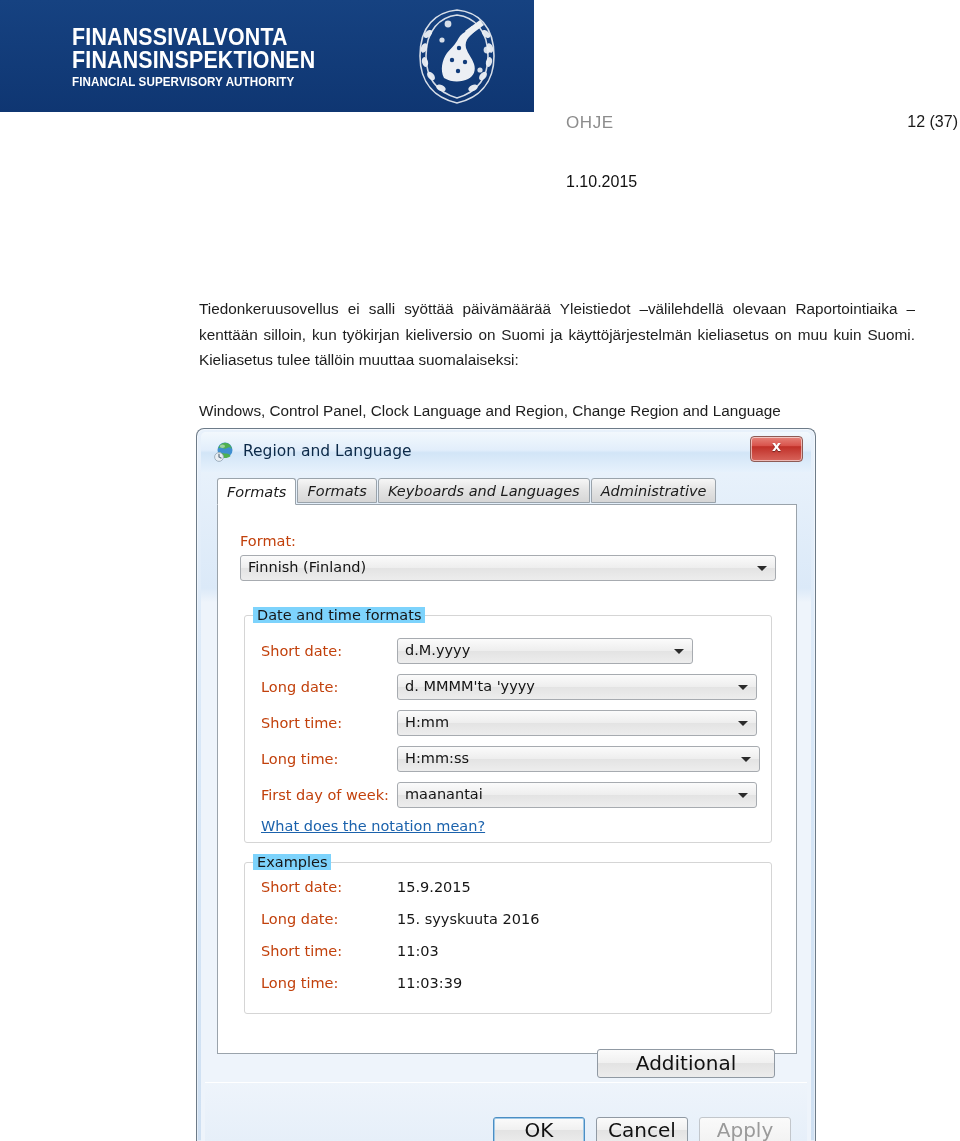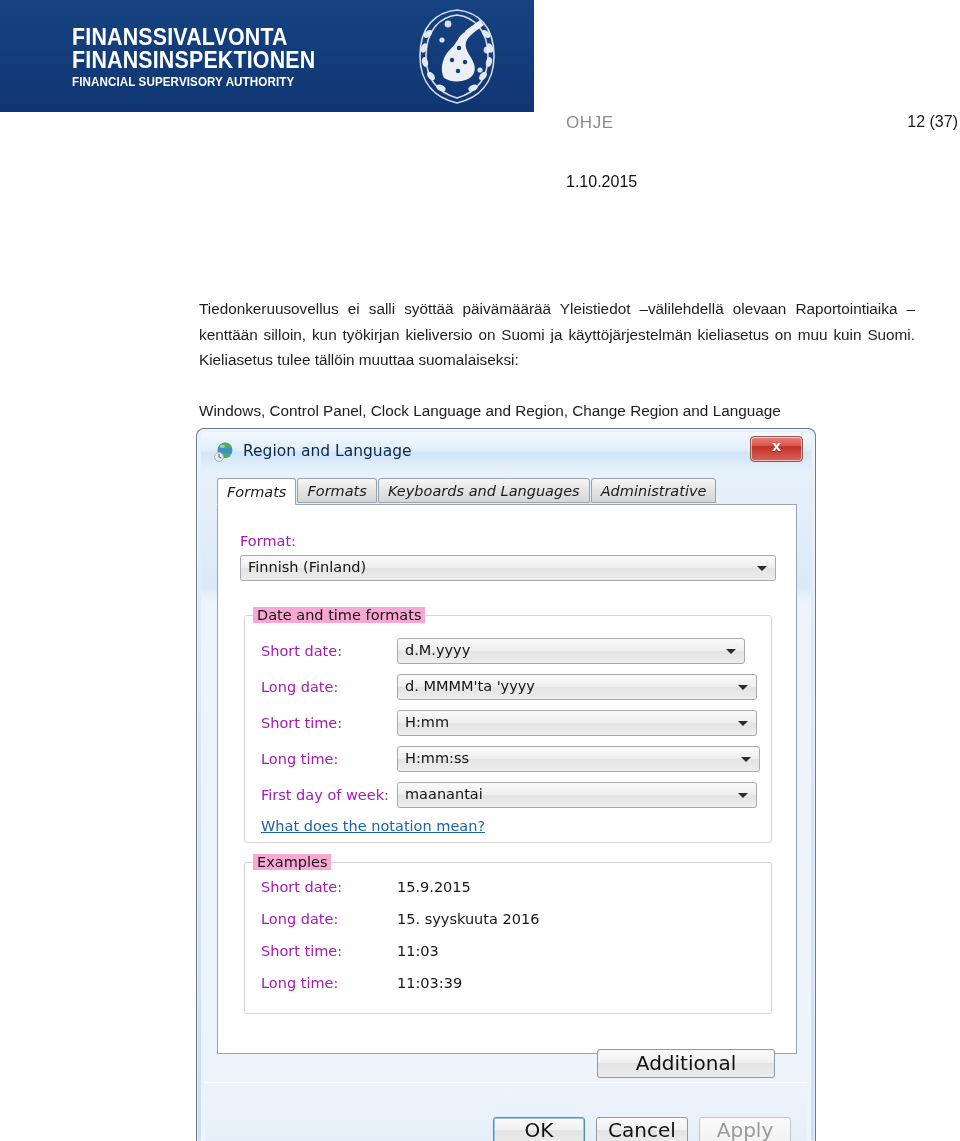--- a/index.html
+++ b/index.html
@@ -220,21 +220,21 @@
     width: 580px;
     height: 550px;
     background: #ffffff;
     border: 1px solid #9aa3ab;
     box-sizing: border-box;
   }
 
   .label {
     position: absolute;
     font-size: 14.5px;
-    color: #a21caf;
+    color: #c2410c;
     font-family: "DejaVu Sans", sans-serif;
     white-space: nowrap;
   }
 
   .combo {
     position: absolute;
     height: 26px;
     border: 1px solid #a7abb0;
     border-radius: 3px;
     background: linear-gradient(180deg,#fbfbfb 0%, #eeeeee 48%, #e3e3e3 50%, #ededed 100%);
@@ -263,21 +263,21 @@
   .groupbox {
     position: absolute;
     border: 1px solid #d5d5d5;
     border-radius: 3px;
     box-sizing: border-box;
   }
   .groupbox > .gb-title {
     position: absolute;
     left: 8px;
     top: -9px;
-    background: #f9a8d4;
+    background: #7dd3fc;
     padding: 0 4px;
     font-size: 14.5px;
     color: #161616;
     font-family: "DejaVu Sans", sans-serif;
     white-space: nowrap;
   }
 
   a.wlink {
     position: absolute;
     font-size: 14.5px;
@@ -415,21 +415,21 @@
       <div class="label" style="left:22px; top:28px;">Format:</div>
       <div class="combo" style="left:22px; top:50px; width:536px;">
         <span class="val">Finnish (Finland)</span>
         <span class="arrow"></span>
       </div>
 
       <div class="groupbox" style="left:26px; top:110px; width:528px; height:228px;">
         <span class="gb-title">Date and time formats</span>
 
         <div class="label" style="left:16px; top:27px;">Short date:</div>
-        <div class="combo" style="left:152px; top:22px; width:348px;">
+        <div class="combo" style="left:152px; top:22px; width:296px;">
           <span class="val">d.M.yyyy</span>
           <span class="arrow"></span>
         </div>
 
         <div class="label" style="left:16px; top:63px;">Long date:</div>
         <div class="combo" style="left:152px; top:58px; width:360px;">
           <span class="val">d. MMMM'ta 'yyyy</span>
           <span class="arrow"></span>
         </div>
 

